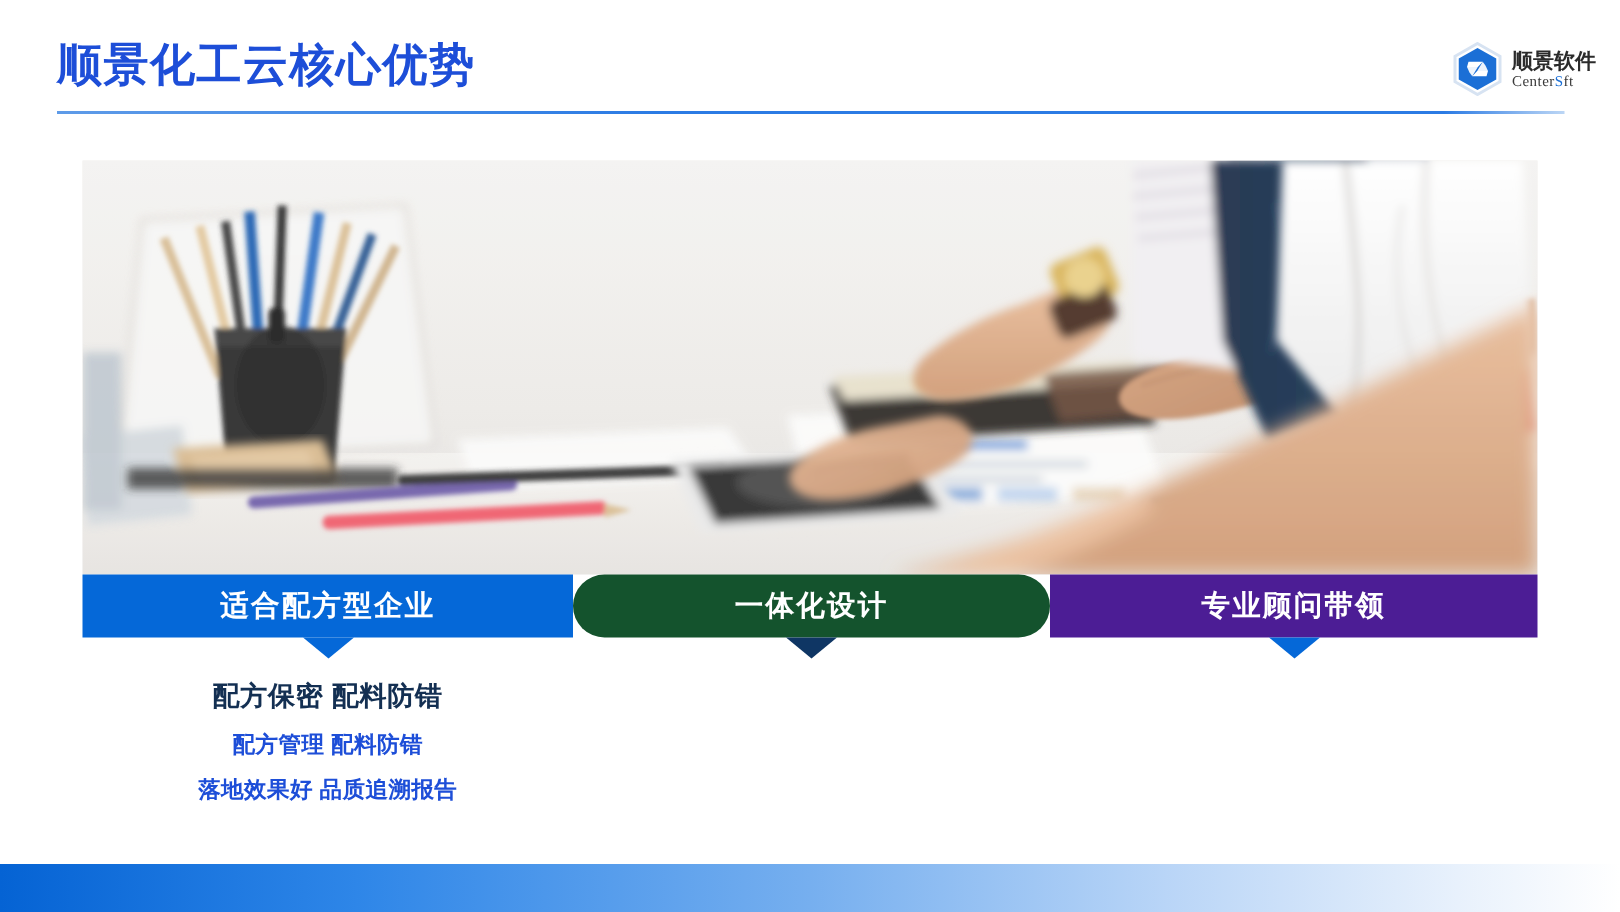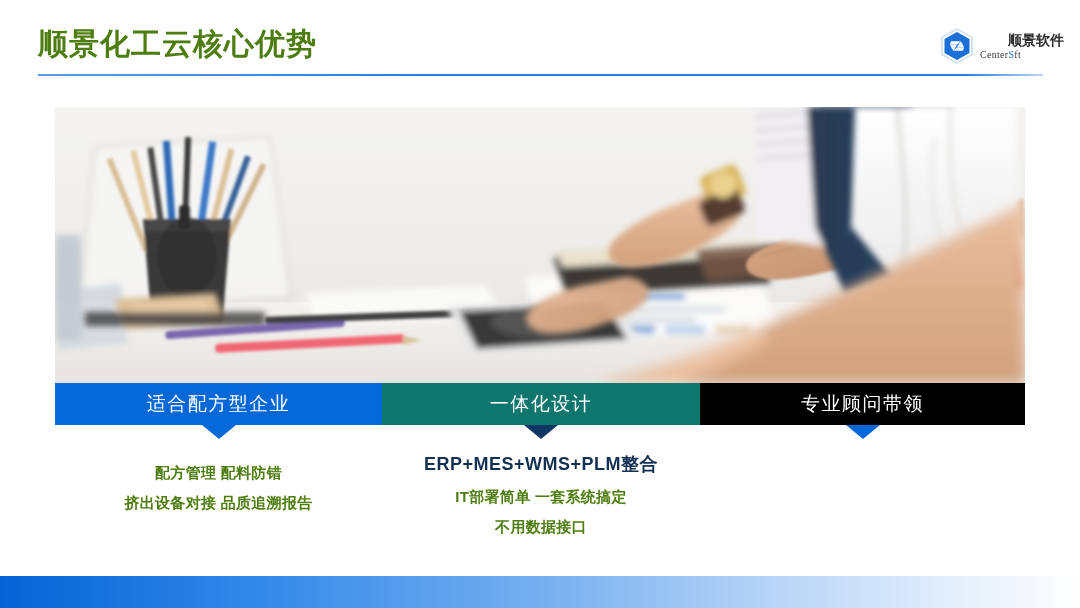--- a/index.html
+++ b/index.html
@@ -21,21 +21,21 @@
     left: 0; top: 0;
     width: 1080px;
     height: 92px;
   }
   #page-title {
     position: absolute;
     left: 38px;
     top: 26px;
     font-size: 30px;
     font-weight: bold;
-    color: #4d7c0f;
+    color: #1d4ed8;
     letter-spacing: 1px;
     line-height: 36px;
     white-space: nowrap;
   }
   #title-underline {
     position: absolute;
     left: 38px;
     top: 74px;
     width: 1005px;
     height: 2px;
@@ -59,21 +59,20 @@
   #brand-logo .logo-text {
     display: flex;
     flex-direction: column;
     line-height: 1;
   }
   #brand-logo .logo-cn {
     font-size: 14px;
     font-weight: bold;
     color: #2b2b2b;
     letter-spacing: 0px;
-    margin-left: 28px;
   }
   #brand-logo .logo-en {
     font-size: 10px;
     font-family: "Liberation Serif", "DejaVu Serif", serif;
     color: #3a3a3a;
     letter-spacing: 0.3px;
     margin-top: 3px;
   }
   #brand-logo .logo-en .dot {
     color: #1B6FD6;
@@ -100,27 +99,27 @@
     height: 42px;
     display: flex;
   }
   .banner {
     height: 42px;
     display: flex;
     align-items: center;
     justify-content: center;
     color: #ffffff;
     font-size: 19px;
-    font-weight: normal;
+    font-weight: bold;
     letter-spacing: 1.5px;
     position: relative;
   }
   .banner.b1 { width: 327px; background: #0568D8; }
-  .banner.b2 { width: 318px; background: #0f766e; }
-  .banner.b3 { width: 325px; background: #000000; }
+  .banner.b2 { width: 318px; background: #14532d; border-radius: 21px; }
+  .banner.b3 { width: 325px; background: #4c1d95; }
 
   .notch {
     position: absolute;
     top: 42px;
     left: 50%;
     transform: translateX(-50%);
     width: 0; height: 0;
     border-left: 17px solid transparent;
     border-right: 17px solid transparent;
   }
@@ -150,21 +149,21 @@
     font-size: 18px;
     font-weight: bold;
     color: #132F52;
     letter-spacing: 0.5px;
     line-height: 24px;
     white-space: nowrap;
   }
   .col .sub {
     font-size: 15px;
     font-weight: bold;
-    color: #4d7c0f;
+    color: #1d4ed8;
     letter-spacing: 0.3px;
     line-height: 22px;
     margin-top: 10px;
     white-space: nowrap;
   }
   .col .sub + .sub { margin-top: 8px; }
 
   
   #footer-bar {
     position: absolute;
@@ -399,23 +398,19 @@
     <span class="notch"></span>
   </div>
   <div class="banner b3">
     <span>专业顾问带领</span>
     <span class="notch"></span>
   </div>
 </div>
 
 <div id="columns">
   <div class="col c1">
+    <div class="headline">配方保密 配料防错</div>
     <div class="sub">配方管理 配料防错</div>
-    <div class="sub">挤出设备对接 品质追溯报告</div>
-  </div>
-  <div class="col c2">
-    <div class="headline">ERP+MES+WMS+PLM整合</div>
-    <div class="sub">IT部署简单 一套系统搞定</div>
-    <div class="sub">不用数据接口</div>
+    <div class="sub">落地效果好 品质追溯报告</div>
   </div>
 </div>
 
 <div id="footer-bar"></div>
 
 </body></html>

